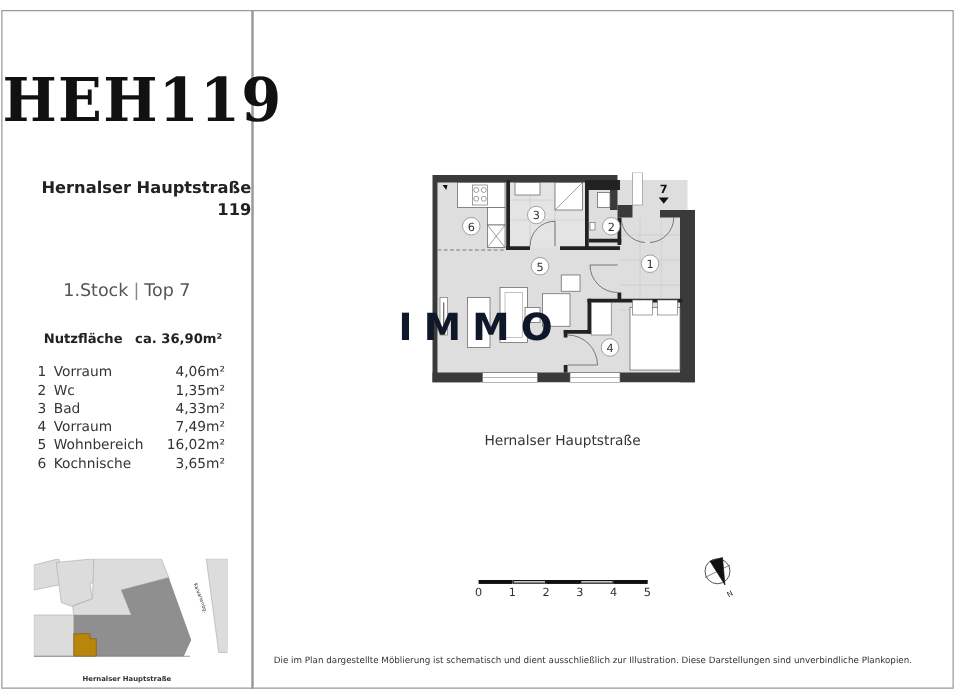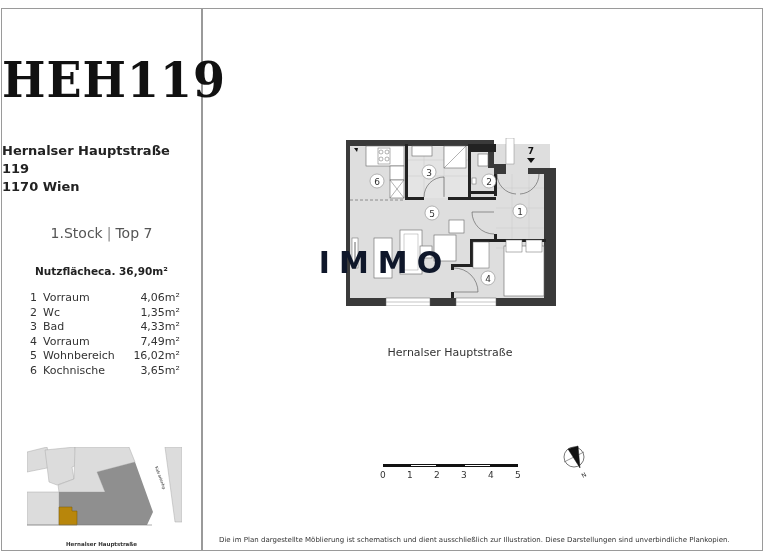--- a/index.html
+++ b/index.html
@@ -1,55 +1,54 @@
 <!DOCTYPE html>
 <html><head>
 <meta charset="utf-8">
 <style>
   html, body { margin:0; padding:0; background:#ffffff; }
   body { width:768px; height:560px; position:relative; overflow:hidden; font-family:"DejaVu Sans", sans-serif; color:#1a1a1a; }
   .frame { position:absolute; left:1px; top:8px; width:762px; height:543px; border:1.5px solid #9a9a9a; box-sizing:border-box; }
   .divider { position:absolute; left:201px; top:8px; width:1.5px; height:543px; background:#9a9a9a; }
   .left { position:absolute; left:2px; top:9px; width:199px; height:541px; }
   .logo { position:absolute; left:0; top:44px; width:199px; text-align:center; font-family:"DejaVu Serif", serif; font-weight:bold; font-size:46px; letter-spacing:1px; color:#111; transform:scaleY(1.05); }
-  .addr { position:absolute; left:0; top:133px; width:199px; text-align:left; font-weight:bold; font-size:13px; line-height:18px; color:#222; }
+  .addr { position:absolute; left:0; top:133px; width:199px; text-align:right; font-weight:bold; font-size:13px; line-height:18px; color:#222; }
   .stock { position:absolute; left:0; top:216px; width:199px; text-align:center; font-size:14px; color:#555; }
   .stock .sep { color:#888; margin:0 4px; }
   .nutz { position:absolute; left:33px; top:256px; font-weight:bold; font-size:10.5px; color:#222; }
-  .nutz span.v { }
+  .nutz span.v { margin-left:10px; }
   .rooms { position:absolute; left:28px; top:282px; width:150px; font-size:11px; line-height:14.6px; color:#333; }
   .rooms .row { display:flex; }
   .rooms .n { width:13px; }
   .rooms .name { flex:1; }
   .rooms .a { text-align:right; }
   .ub { position:absolute; left:0; top:418px; width:199px; text-align:center; font-size:11.5px; font-weight:bold; color:#555; }
   .sitemap { position:absolute; left:25px; top:438px; width:155px; height:82px; }
   .sitelabel { position:absolute; left:0; top:532px; width:199px; text-align:center; font-size:5.5px; font-weight:bold; color:#333; }
   .plan { position:absolute; left:344px; top:138px; width:212px; height:168px; }
   .street { position:absolute; left:340px; top:346px; width:220px; text-align:center; font-size:11px; color:#333; }
   .scale { position:absolute; left:383px; top:464px; width:135px; height:20px; }
   .scale .bar { position:absolute; top:0; height:3px; border:1px solid #111; box-sizing:border-box; }
   .scale .tick { position:absolute; top:6px; font-size:9px; color:#333; width:10px; margin-left:-3px; }
   .compass { position:absolute; left:560px; top:440px; width:40px; height:44px; }
-  .note { position:absolute; left:219px; top:535px; width:540px; font-size:7px; line-height:11px; color:#333; }
+  .note { position:absolute; left:219px; top:523px; width:540px; font-size:7px; line-height:11px; color:#333; }
   .watermark { position:absolute; left:300px; top:248px; width:170px; text-align:center; color:#0f172a; pointer-events:none; }
   .watermark .w1 { font-size:30px; letter-spacing:9px; font-weight:bold; line-height:30px; }
   .watermark .w2 { font-size:17px; letter-spacing:8px; line-height:22px; }
 </style>
 </head>
 <body>
 
 <div class="frame"></div>
 <div class="divider"></div>
 
 <div class="left">
   <div class="logo">HEH119</div>
   <div class="addr">
     <div>Hernalser Hauptstraße 119</div>
-    <div>1170 Wien</div>
   </div>
   <div class="stock">
     <span>1.Stock</span><span class="sep">|</span><span>Top 7</span>
   </div>
   <div class="nutz">
     <span>Nutzfläche</span><span class="v">ca. 36,90m²</span>
   </div>
   <div class="rooms">
     <div class="row">
         <span class="n">1</span>

